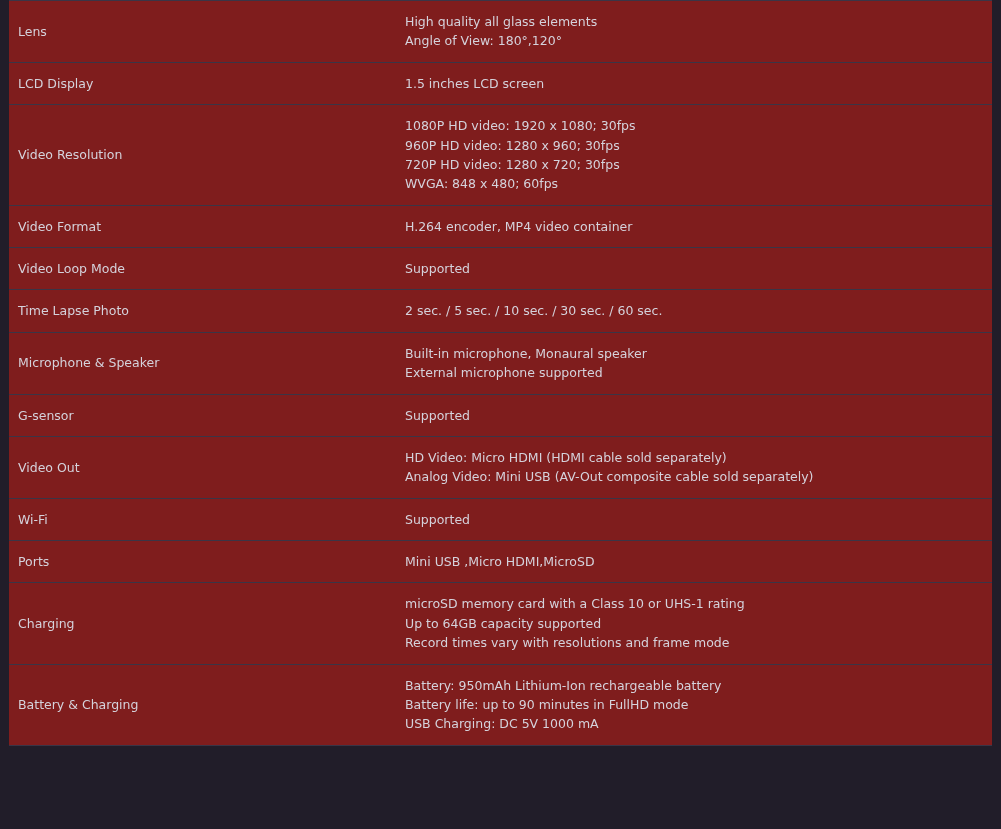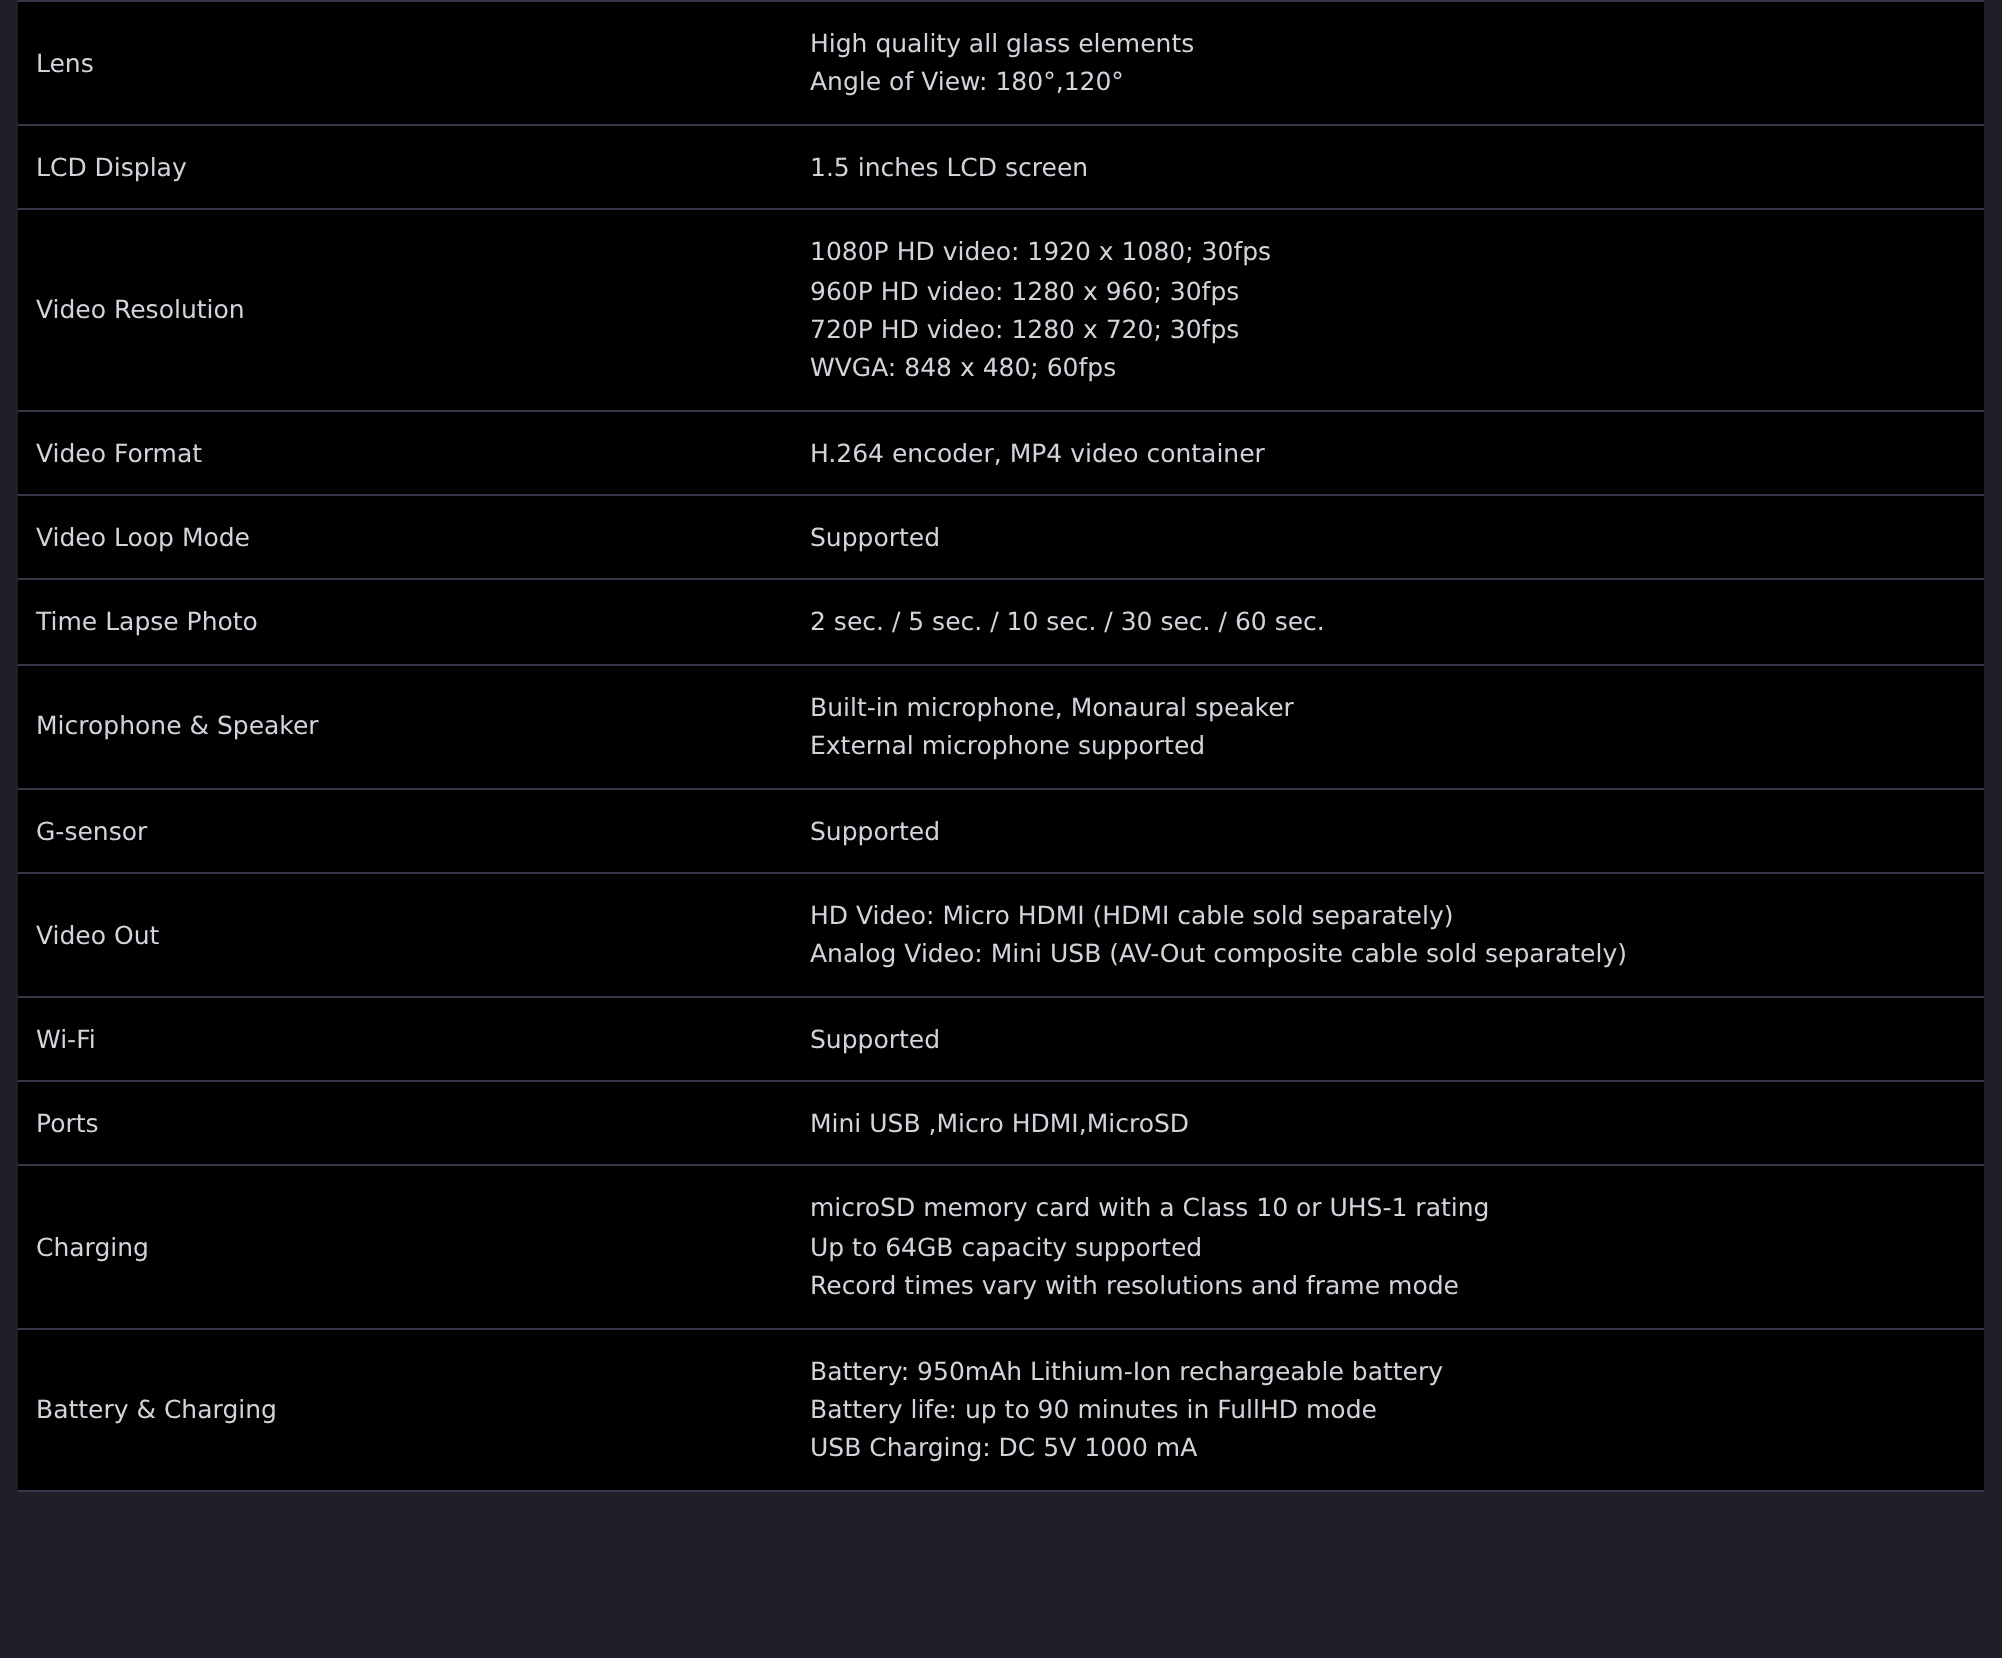--- a/index.html
+++ b/index.html
@@ -12,21 +12,21 @@
     height: 829px;
     font-family: "DejaVu Sans", sans-serif;
     color: #d9d6de;
     overflow: hidden;
   }
   .spec-table {
     width: 983px;
     margin: 0 9px;
     border-collapse: collapse;
     table-layout: fixed;
-    background: #000000;
+    background: #7f1d1d;
     border-top: 1px solid #3a3546;
   }
   .spec-table tr {
     border-bottom: 1px solid #3a3546;
   }
   .spec-table td {
     vertical-align: middle;
     padding: 11px 0 11px 0;
     font-size: 12.5px;
     line-height: 1.55;

